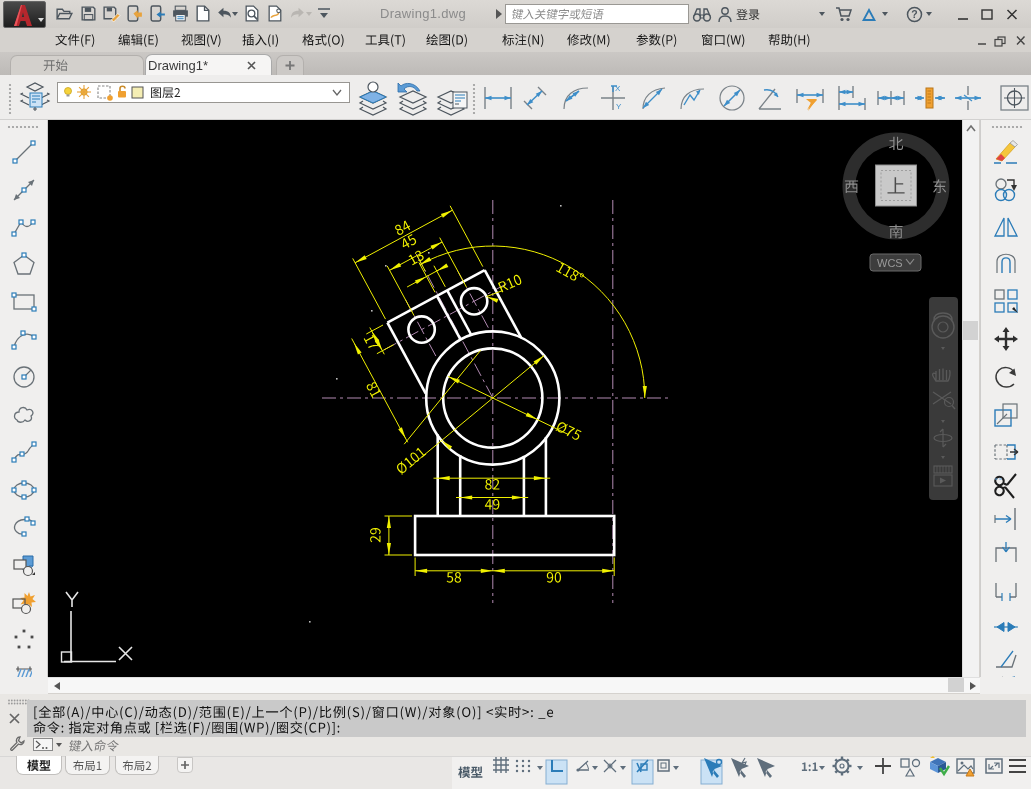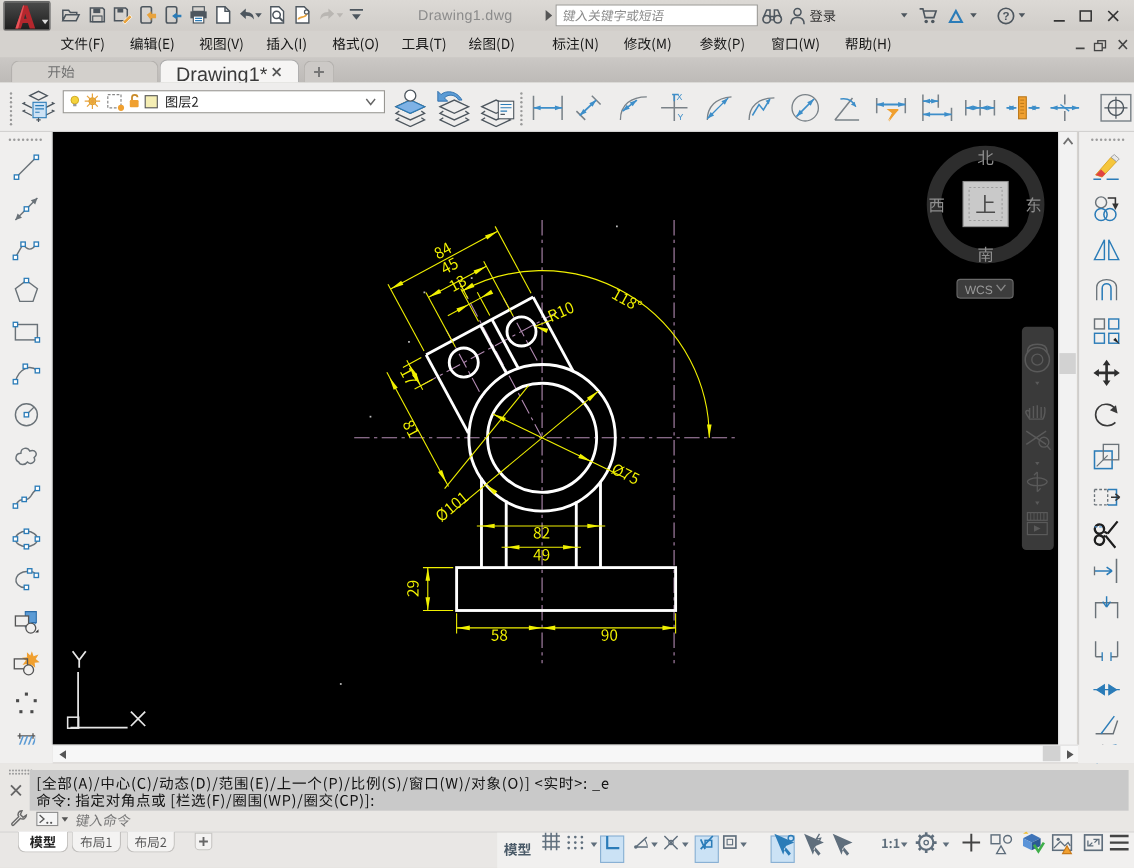--- a/index.html
+++ b/index.html
@@ -148,21 +148,21 @@
         <rect x="19" y="6.5" width="7" height="6.5" fill="#d5d2ce" stroke="#444" stroke-width="1.2"></rect>
         <path d="M41 3.5 L48.5 11.5 M48.5 3.5 L41 11.5" stroke="#444" stroke-width="1.4"></path>
       </svg>
 </div>
 <div class="abs" style="left:0;top:52px;width:1031px;height:23px;background:linear-gradient(#cbc8c5,#bdbab7)">
 <div class="abs" style="left:10px;top:3px;width:134px;height:20px;background:#d3d0cc;border:1px solid #b3b0ad;border-bottom:none;border-radius:7px 7px 0 0"></div>
 <svg class="abs" style="left:43px;top:6px" width="36" height="15">
         <path transform="translate(0.0,12.0)" d="M8.1 -8.8V-5.2H4.6V-5.8V-8.8ZM0.7 -5.2V-4.3H3.6C3.4 -2.6 2.8 -0.9 0.7 0.4C0.9 0.5 1.3 0.8 1.4 1.1C3.7 -0.4 4.4 -2.4 4.6 -4.3H8.1V1.0H9.1V-4.3H11.9V-5.2H9.1V-8.8H11.5V-9.7H1.1V-8.8H3.7V-5.8L3.7 -5.2Z M18.3 -4.1V1.0H19.1V0.5H22.9V1.0H23.8V-4.1ZM19.1 -0.4V-3.2H22.9V-0.4ZM17.9 -5.1C18.2 -5.2 18.8 -5.3 23.4 -5.7C23.6 -5.3 23.7 -5.0 23.8 -4.8L24.6 -5.2C24.2 -6.1 23.4 -7.6 22.5 -8.7L21.8 -8.3C22.2 -7.8 22.6 -7.1 23.0 -6.5L19.0 -6.2C19.8 -7.3 20.6 -8.8 21.3 -10.2L20.3 -10.5C19.7 -8.9 18.7 -7.2 18.4 -6.8C18.0 -6.4 17.8 -6.1 17.6 -6.0C17.7 -5.8 17.8 -5.3 17.9 -5.1ZM15.0 -7.1H16.4C16.3 -5.5 16.0 -4.1 15.6 -3.0C15.2 -3.4 14.7 -3.7 14.3 -4.0C14.5 -4.9 14.8 -6.0 15.0 -7.1ZM13.3 -3.7C13.9 -3.2 14.6 -2.7 15.2 -2.2C14.6 -1.1 13.9 -0.2 13.0 0.2C13.2 0.4 13.4 0.8 13.6 1.0C14.5 0.4 15.3 -0.4 15.9 -1.6C16.4 -1.1 16.8 -0.7 17.1 -0.3L17.6 -1.0C17.3 -1.4 16.8 -1.9 16.3 -2.4C16.9 -3.8 17.2 -5.6 17.4 -7.9L16.8 -8.0L16.7 -7.9H15.2C15.4 -8.8 15.5 -9.6 15.6 -10.4L14.7 -10.5C14.6 -9.7 14.5 -8.8 14.3 -7.9H13.0V-7.1H14.2C13.9 -5.8 13.6 -4.5 13.3 -3.7Z" fill="#6e6e6e"></path>
       </svg>
 <div class="abs" style="left:145px;top:2px;width:127px;height:21px;background:#f6f5f4;border:1px solid #aaa;border-bottom:none;border-radius:7px 7px 0 0"></div>
-<div class="abs" style="left:160px;top:6px;font-size:18px;color:#3a3a3a">Drawing1*</div>
+<div class="abs" style="left:148px;top:6px;font-size:13px;color:#3a3a3a">Drawing1*</div>
 <svg class="abs" style="left:246px;top:8px" width="11" height="11">
         <path d="M2 2 L9 9 M9 2 L2 9" stroke="#555" stroke-width="1.6"></path>
       </svg>
 <div class="abs" style="left:276px;top:3px;width:28px;height:20px;background:#ccc9c6;border:1px solid #b3b0ad;border-bottom:none;border-radius:7px 7px 0 0"></div>
 <svg class="abs" style="left:283px;top:7px" width="14" height="13">
         <path d="M7 2 V11 M2.5 6.5 H11.5" stroke="#777" stroke-width="1.8"></path>
       </svg>
 </div>
 <div class="abs" style="left:0;top:75px;width:1031px;height:45px;background:#eeedec;border-bottom:1px solid #d2d1d0">
 <svg class="abs" style="left:8px;top:7px" width="5" height="34">

